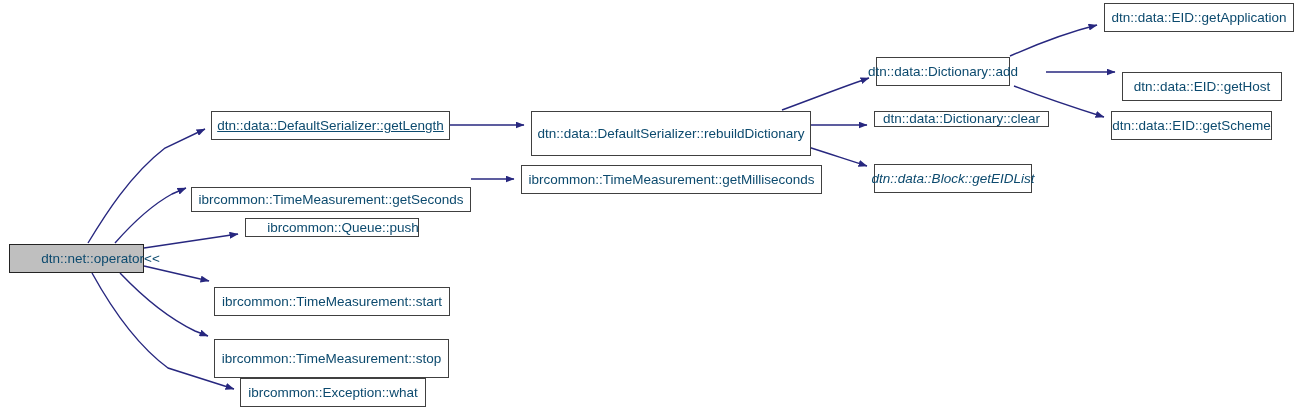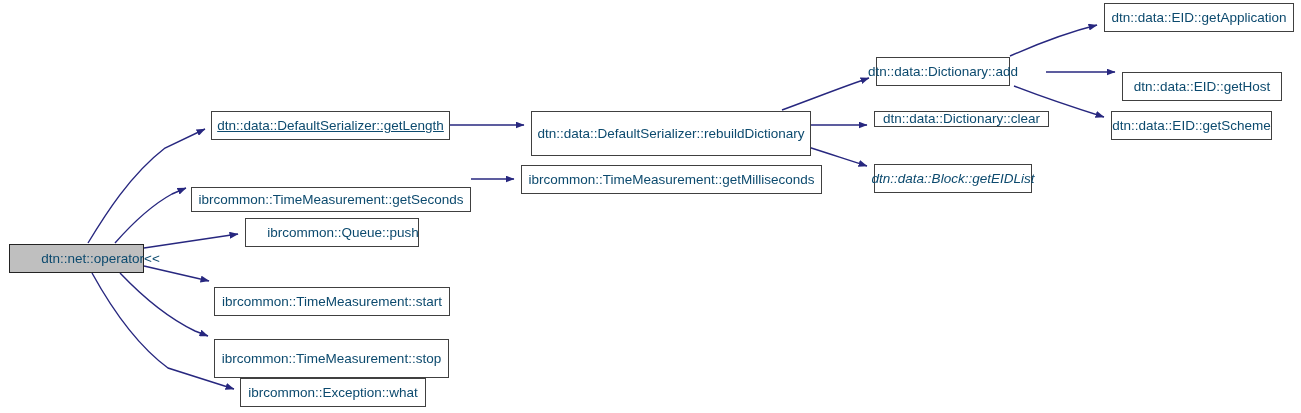--- a/index.html
+++ b/index.html
@@ -77,21 +77,21 @@
   <div id="nodes-group">
       <div class="node root" style="left: 9px; top: 244px; width: 135px; height: 29px;">
         <span class="node-label">dtn::net::operator&lt;&lt;</span>
       </div>
       <div class="node" style="left: 211px; top: 111px; width: 239px; height: 29px; text-decoration: underline;">
         <span class="node-label">dtn::data::DefaultSerializer::getLength</span>
       </div>
       <div class="node" style="left: 191px; top: 164px; width: 280px; height: 25px; margin-top: 23px;">
         <span class="node-label">ibrcommon::TimeMeasurement::getSeconds</span>
       </div>
-      <div class="node" style="left: 245px; top: 218px; width: 174px; height: 29px; padding-left: 22px;">
+      <div class="node" style="left: 245px; top: 218px; width: 174px; height: 19px; padding-left: 22px;">
         <span class="node-label">ibrcommon::Queue::push</span>
       </div>
       <div class="node" style="left: 214px; top: 271px; width: 236px; height: 29px; margin-top: 16px;">
         <span class="node-label">ibrcommon::TimeMeasurement::start</span>
       </div>
       <div class="node" style="left: 214px; top: 339px; width: 235px; height: 39px;">
         <span class="node-label">ibrcommon::TimeMeasurement::stop</span>
       </div>
       <div class="node" style="left: 240px; top: 378px; width: 186px; height: 29px;">
         <span class="node-label">ibrcommon::Exception::what</span>

